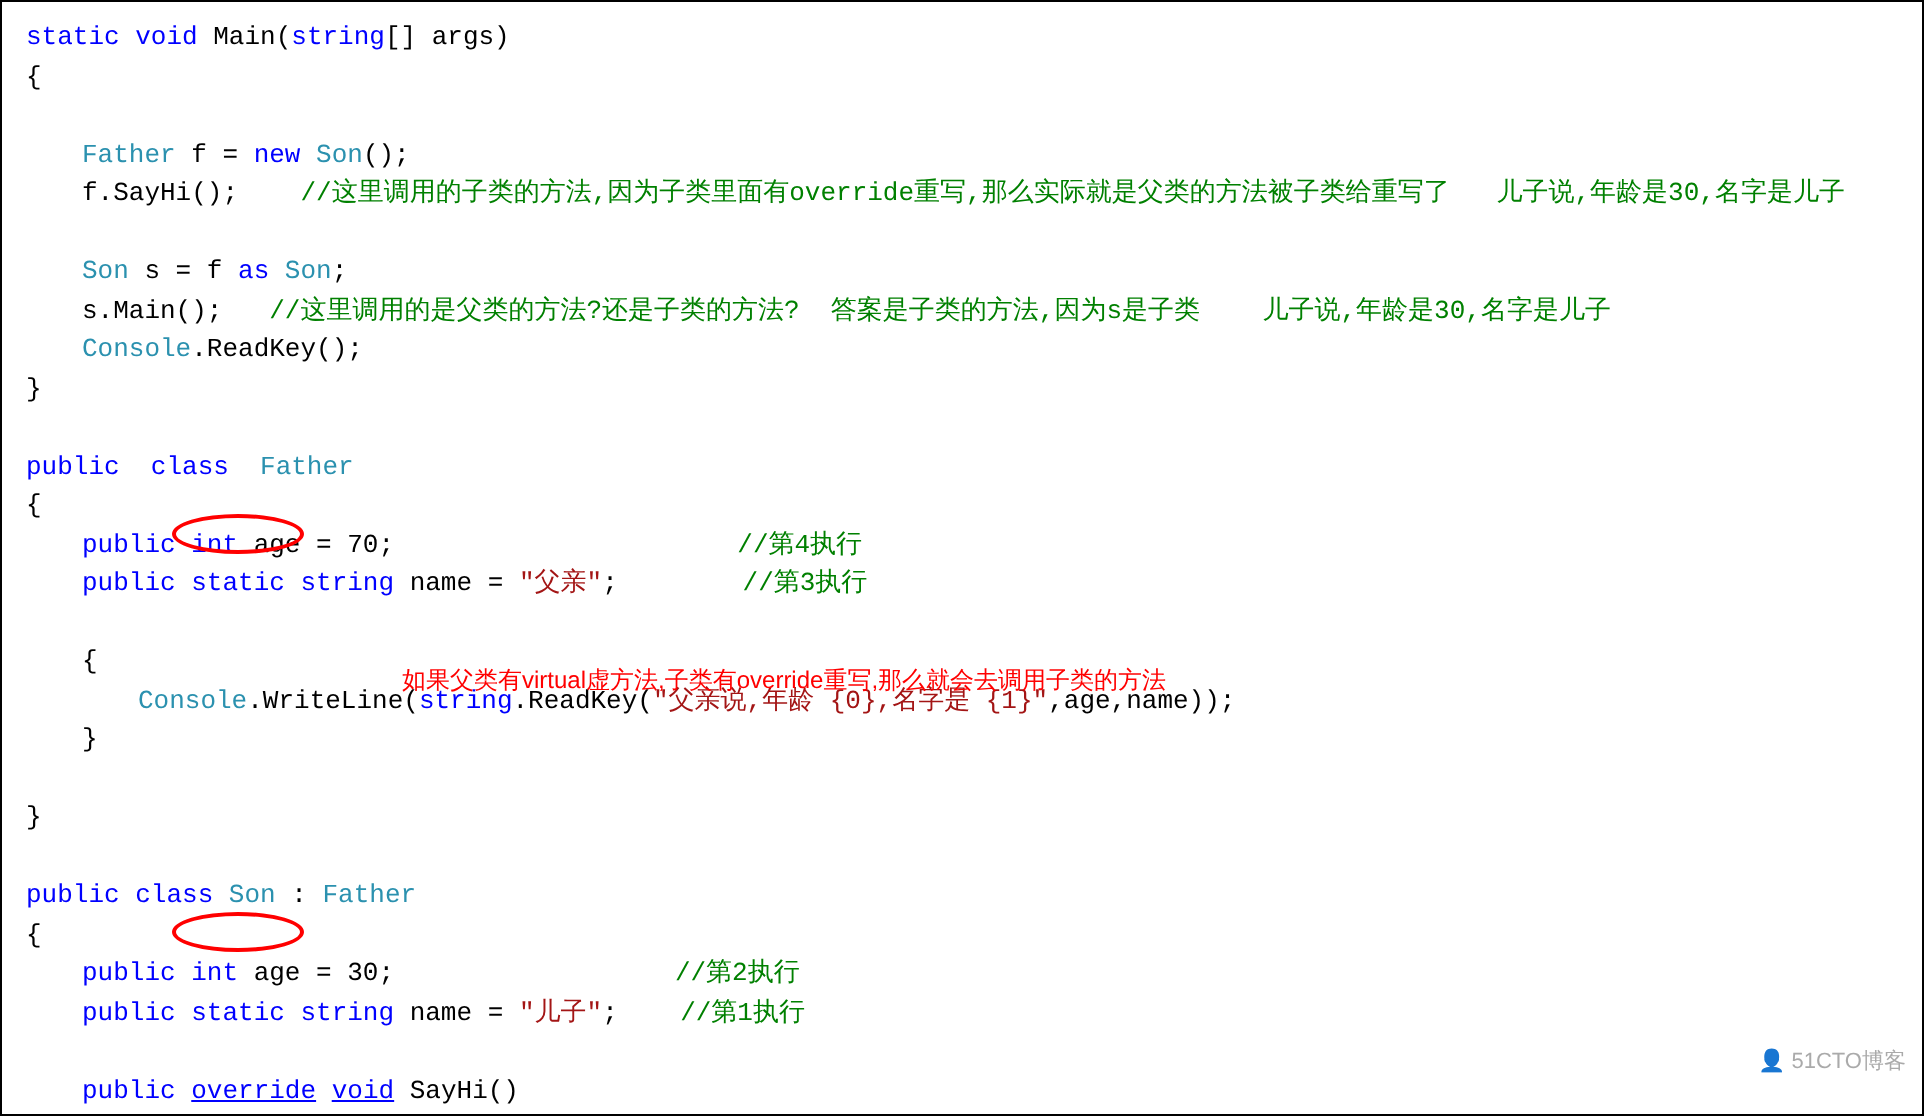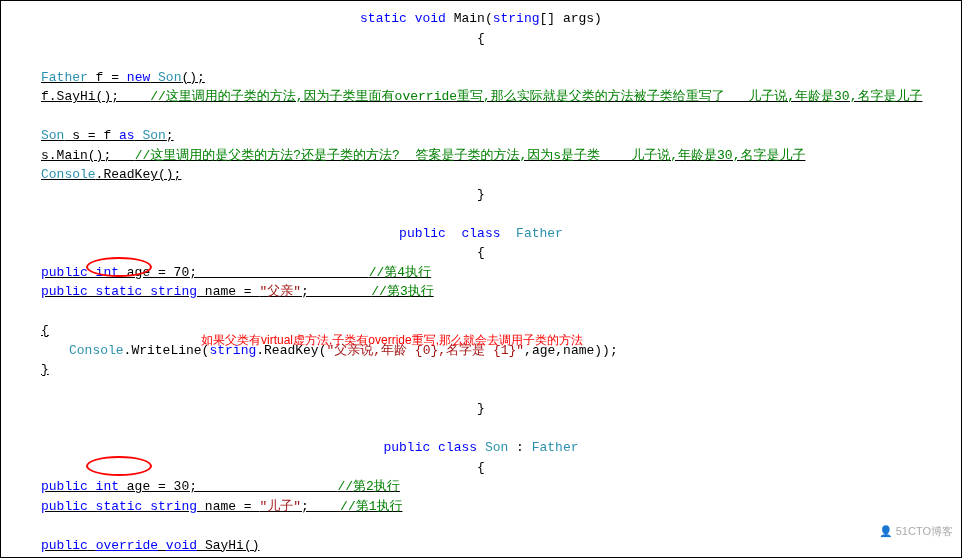--- a/index.html
+++ b/index.html
@@ -12,22 +12,22 @@
       position: relative;
       border: 1px solid #000;
       padding: 8px 12px;
       line-height: 1.5;
     }
     .kw { color: #0000ff; }
     .cls { color: #2b91af; }
     .str { color: #a31515; }
     .comment { color: #008000; }
     .code-line { white-space: pre; }
-    .indent1 { padding-left: 0px; text-align: center; }
-    .indent2 { padding-left: 28px; text-decoration: underline; }
+    .indent1 { padding-left: 0px; }
+    .indent2 { padding-left: 28px; }
     .indent3 { padding-left: 56px; }
     .underline { text-decoration: underline; }
     .annotation {
       color: #ff0000;
       font-family: 'Microsoft YaHei', Arial, sans-serif;
       font-size: 12px;
       position: absolute;
       left: 200px;
       top: 330px;
     }

